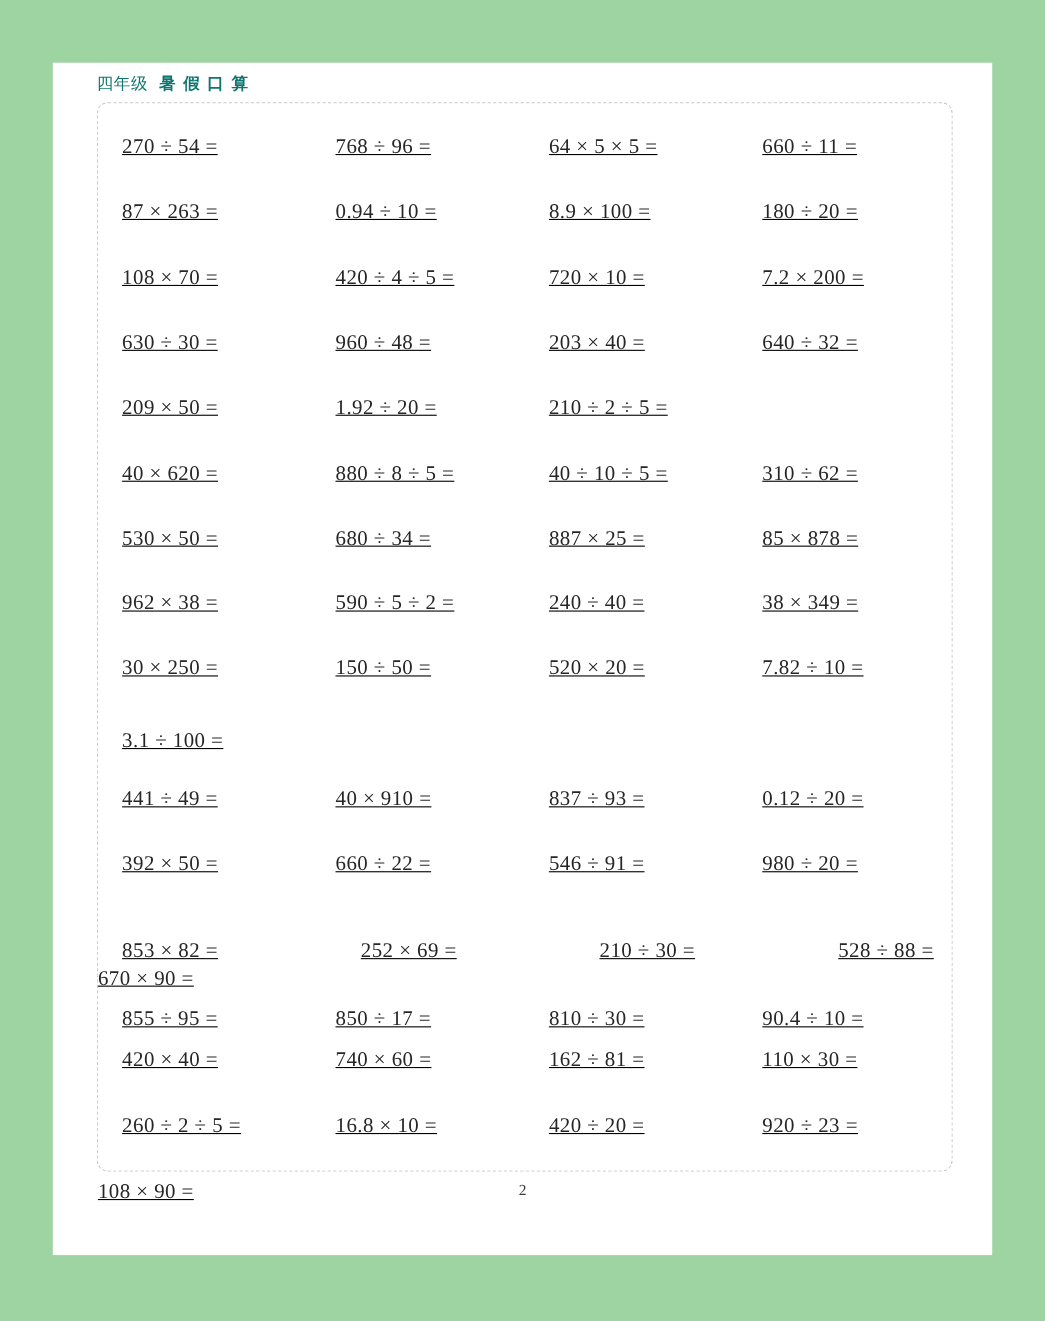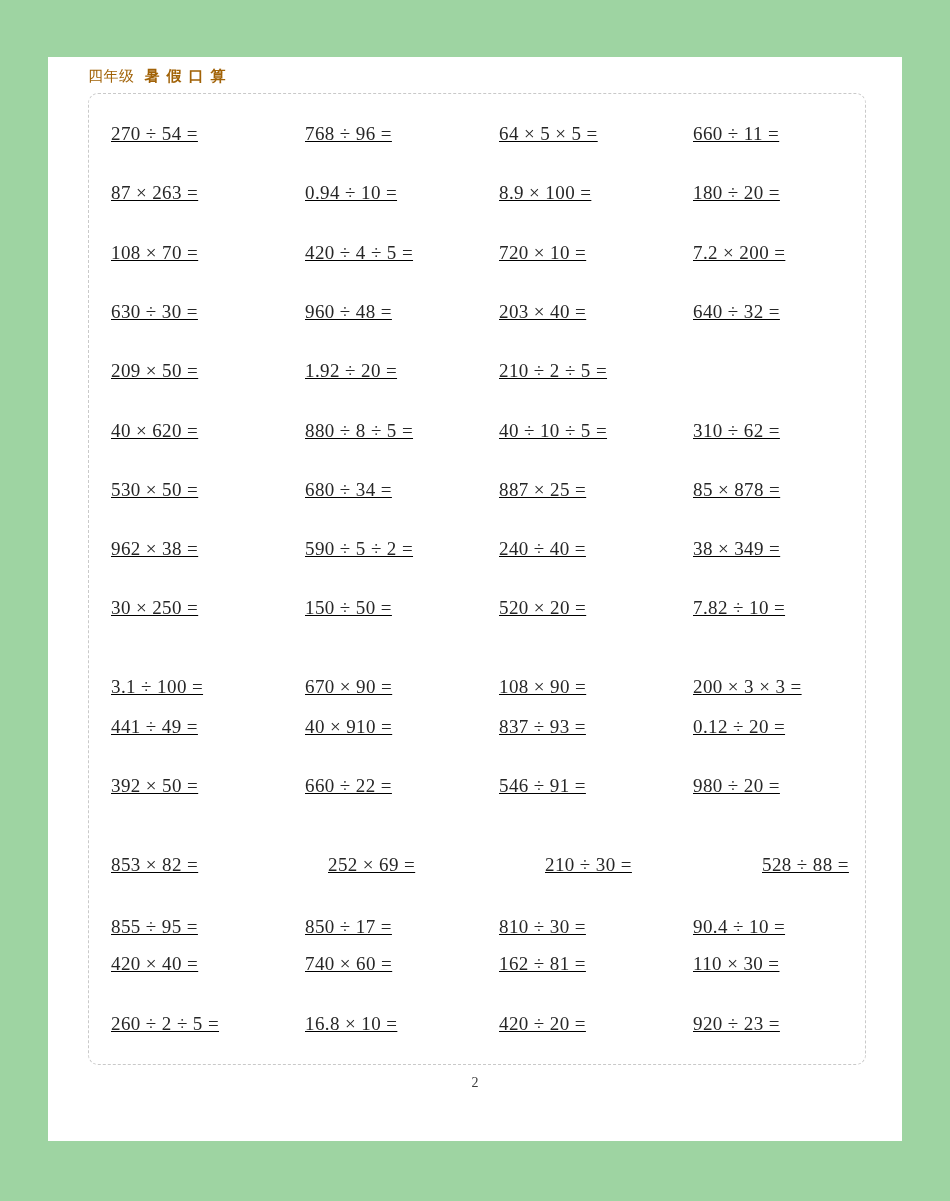--- a/index.html
+++ b/index.html
@@ -26,21 +26,21 @@
     box-sizing: border-box;
   }
 
   
   .worksheet-header {
     position: absolute;
     left: 40px;
     top: 10px;
     font-family: "DejaVu Sans", "Liberation Sans", sans-serif;
     font-size: 15px;
-    color: #a16207;
+    color: #0f766e;
     letter-spacing: 0.5px;
     white-space: nowrap;
   }
   .worksheet-header .grade {
     font-weight: 400;
   }
   .worksheet-header .subject {
     font-weight: 700;
     margin-left: 10px;
     letter-spacing: 7px;
@@ -159,21 +159,21 @@
           <div class="problem-cell">590 ÷ 5 ÷ 2 =</div>
           <div class="problem-cell">240 ÷ 40 =</div>
           <div class="problem-cell">38 × 349 =</div>
         </div>
         <div class="problem-row" style="top: 484.4px;">
           <div class="problem-cell">30 × 250 =</div>
           <div class="problem-cell">150 ÷ 50 =</div>
           <div class="problem-cell">520 × 20 =</div>
           <div class="problem-cell">7.82 ÷ 10 =</div>
         </div>
-        <div class="problem-row" style="top: 563px;">
+        <div class="problem-row" style="top: 550px; flex-direction: column;">
           <div class="problem-cell">3.1 ÷ 100 =</div>
           <div class="problem-cell">670 × 90 =</div>
           <div class="problem-cell">108 × 90 =</div>
           <div class="problem-cell">200 × 3 × 3 =</div>
         </div>
         <div class="problem-row" style="top: 603px;">
           <div class="problem-cell">441 ÷ 49 =</div>
           <div class="problem-cell">40 × 910 =</div>
           <div class="problem-cell">837 ÷ 93 =</div>
           <div class="problem-cell">0.12 ÷ 20 =</div>

